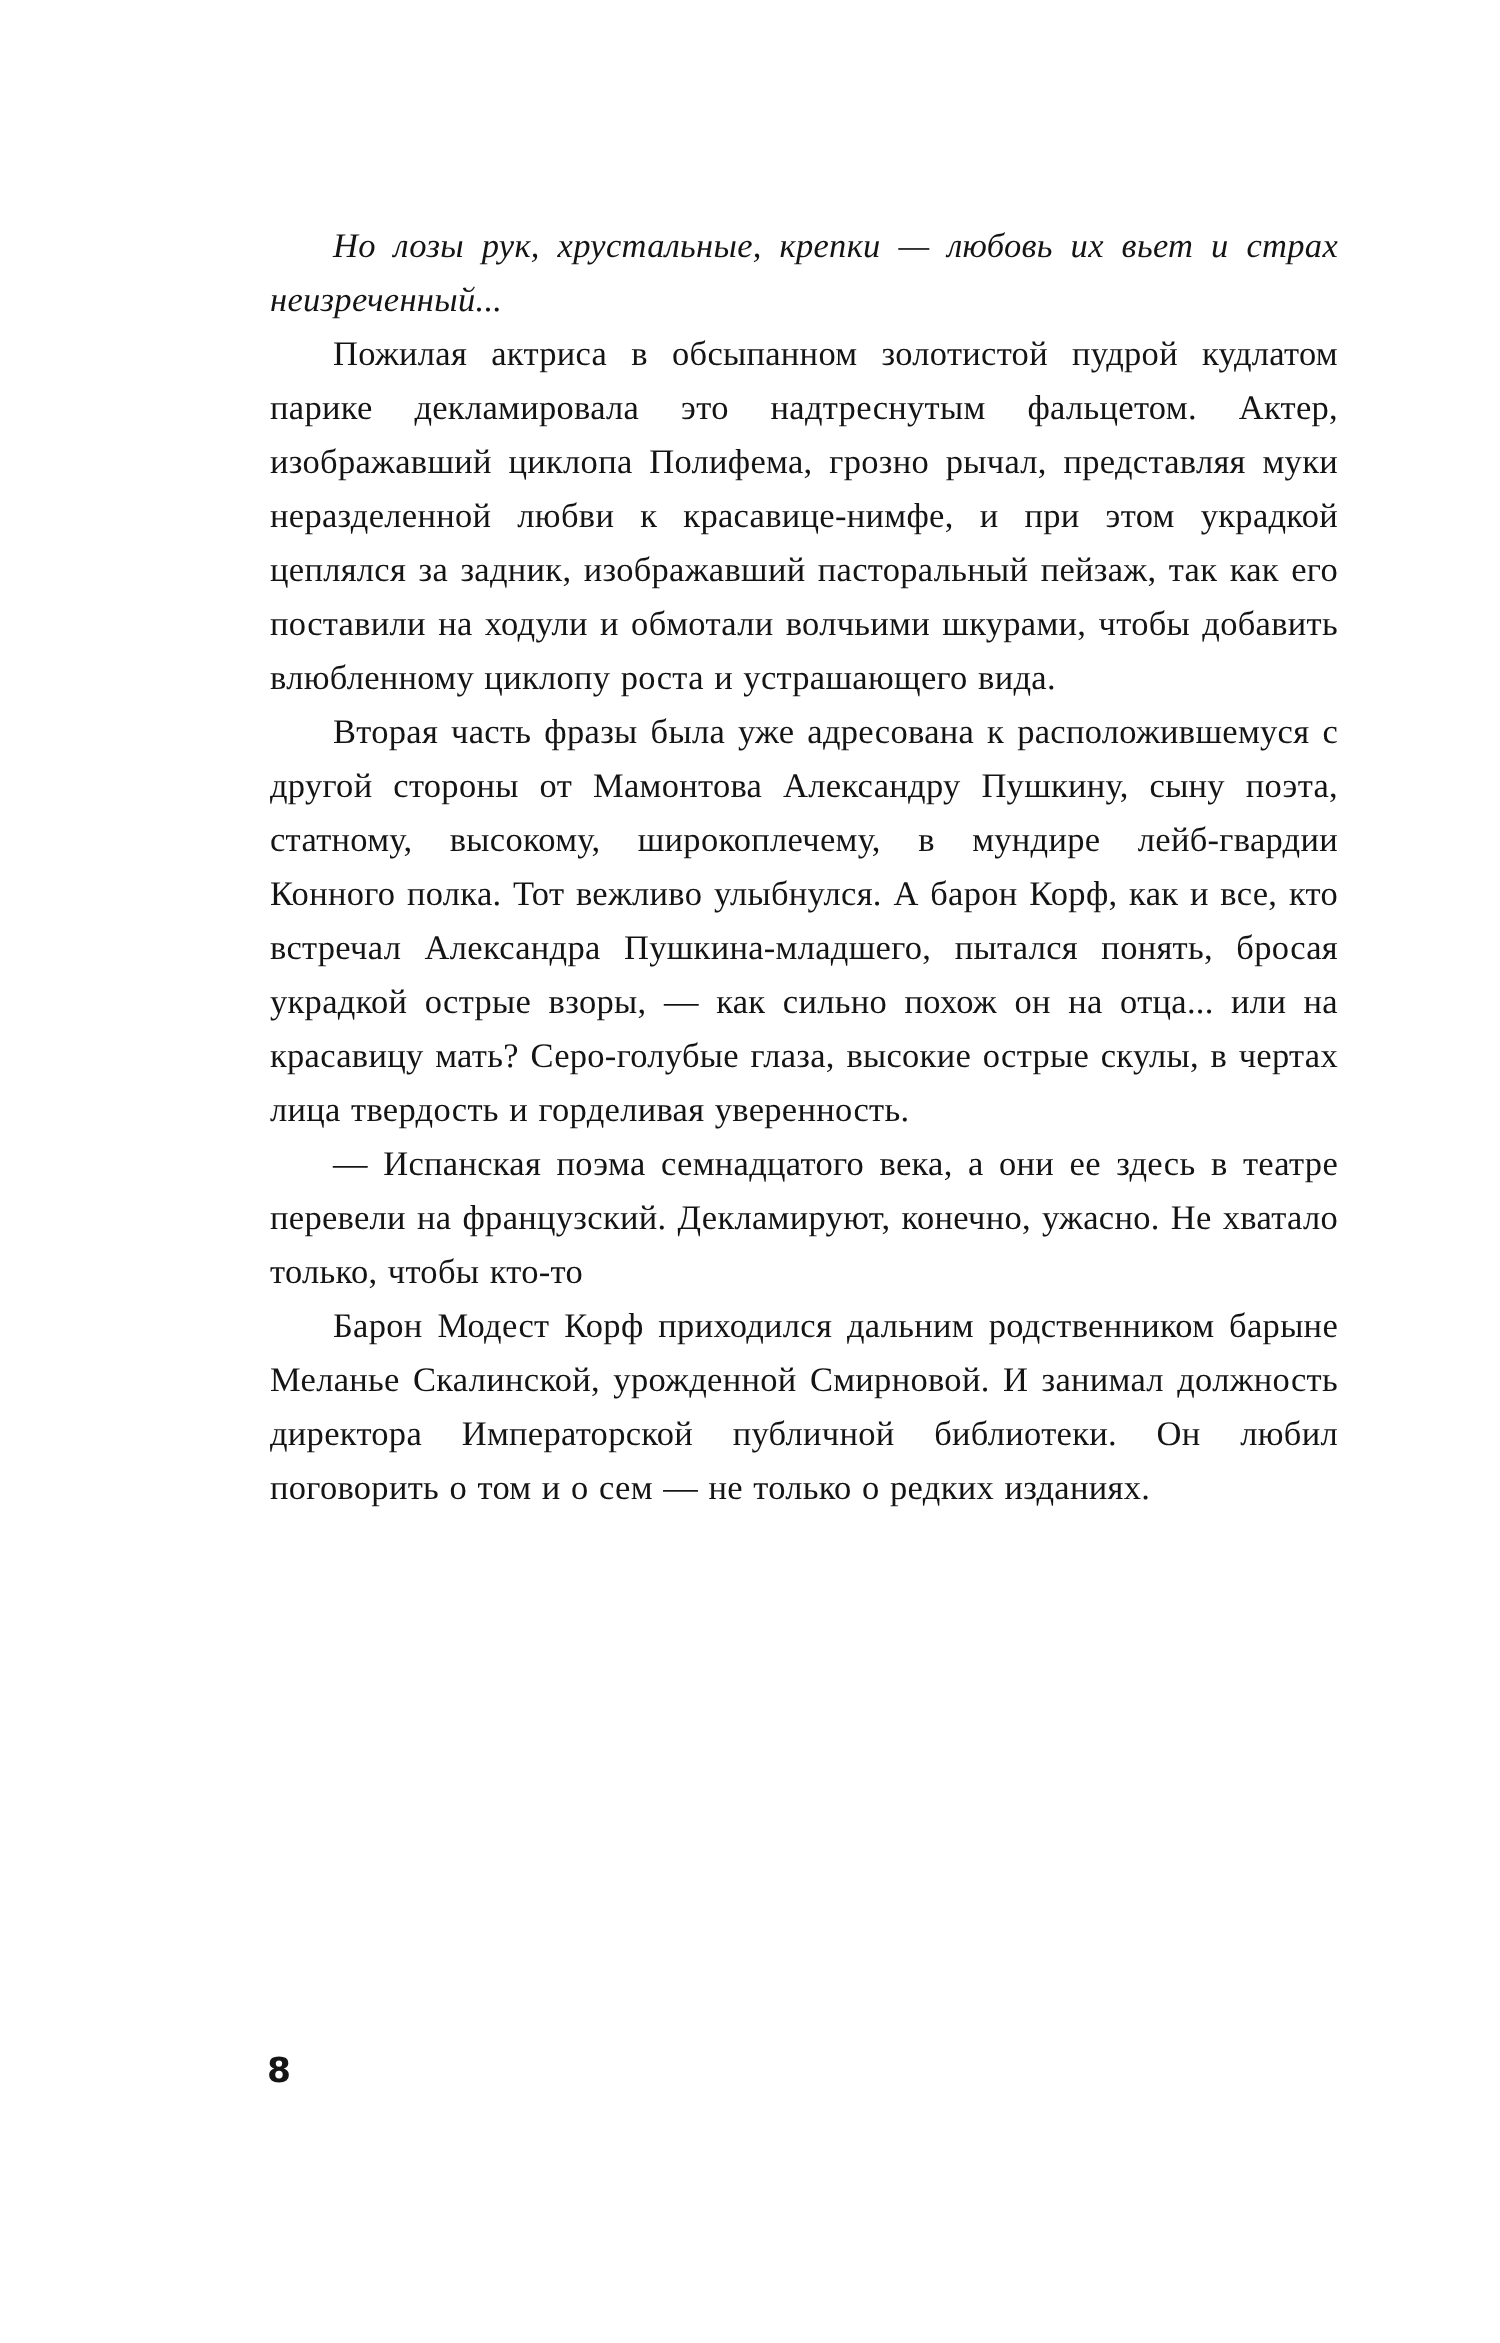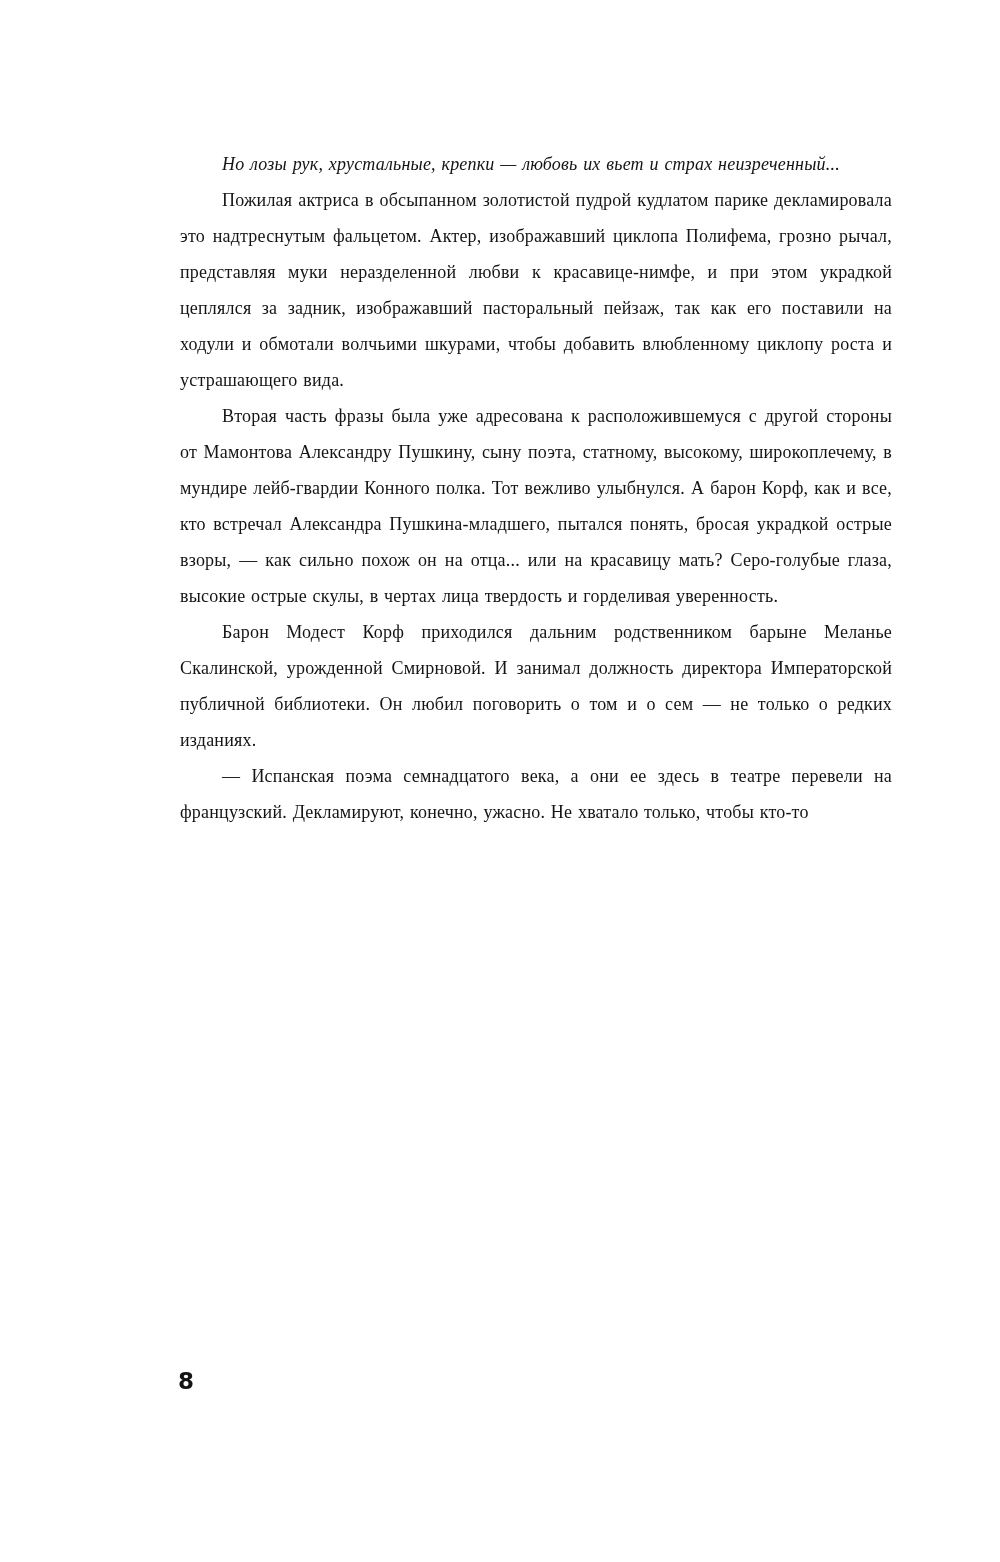--- a/index.html
+++ b/index.html
@@ -17,21 +17,21 @@
   }
   .page {
     position: absolute;
     inset: 0;
   }
   .text-block {
     position: absolute;
     left: 180px;
     top: 146px;
     width: 712px;
-    font-size: 18px;
+    font-size: 23px;
     line-height: 36px;
     text-align: justify;
     letter-spacing: 0.2px;
     word-spacing: 1px;
   }
   .text-block p {
     margin: 0;
     padding: 0;
     text-indent: 42px;
     hyphens: manual;
@@ -52,19 +52,19 @@
 </style>
 </head>
 <body>
 
 <div class="page">
 
   <div class="text-block">
     <p class="epigraph">Но лозы рук, хрустальные, крепки — любовь их вьет и страх неизреченный...</p>
     <p>Пожилая актриса в обсыпанном золотистой пудрой кудлатом парике декламировала это надтреснутым фальцетом. Актер, изображавший циклопа Полифема, грозно рычал, представляя муки неразделенной любви к красавице-нимфе, и при этом украдкой цеплялся за задник, изображавший пасторальный пейзаж, так как его поставили на ходули и обмотали волчьими шку­рами, чтобы добавить влюбленному циклопу роста и устрашающего вида.</p>
     <p>Вторая часть фразы была уже адресована к распо­ложившемуся с другой стороны от Мамонтова Алек­сандру Пушкину, сыну поэта, статному, высокому, широкоплечему, в мундире лейб-гвардии Конного полка. Тот вежливо улыбнулся. А барон Корф, как и все, кто встречал Александра Пушкина-младшего, пытался понять, бросая украдкой острые взоры, — как сильно похож он на отца... или на красавицу мать? Серо-голубые глаза, высокие острые скулы, в чертах лица твердость и горделивая уверенность.</p>
+    <p>— Испанская поэма семнадцатого века, а они ее здесь в театре перевели на французский. Декламиру­ют, конечно, ужасно. Не хватало только, чтобы кто-то</p>
     <p>Барон Модест Корф приходился дальним род­ственником барыне Меланье Скалинской, урожденной Смирновой. И занимал должность директора Импера­торской публичной библиотеки. Он любил поговорить о том и о сем — не только о редких изданиях.</p>
-    <p>— Испанская поэма семнадцатого века, а они ее здесь в театре перевели на французский. Декламиру­ют, конечно, ужасно. Не хватало только, чтобы кто-то</p>
   </div>
 
   <div class="page-number">8</div>
 
 </div>
 
 </body></html>

